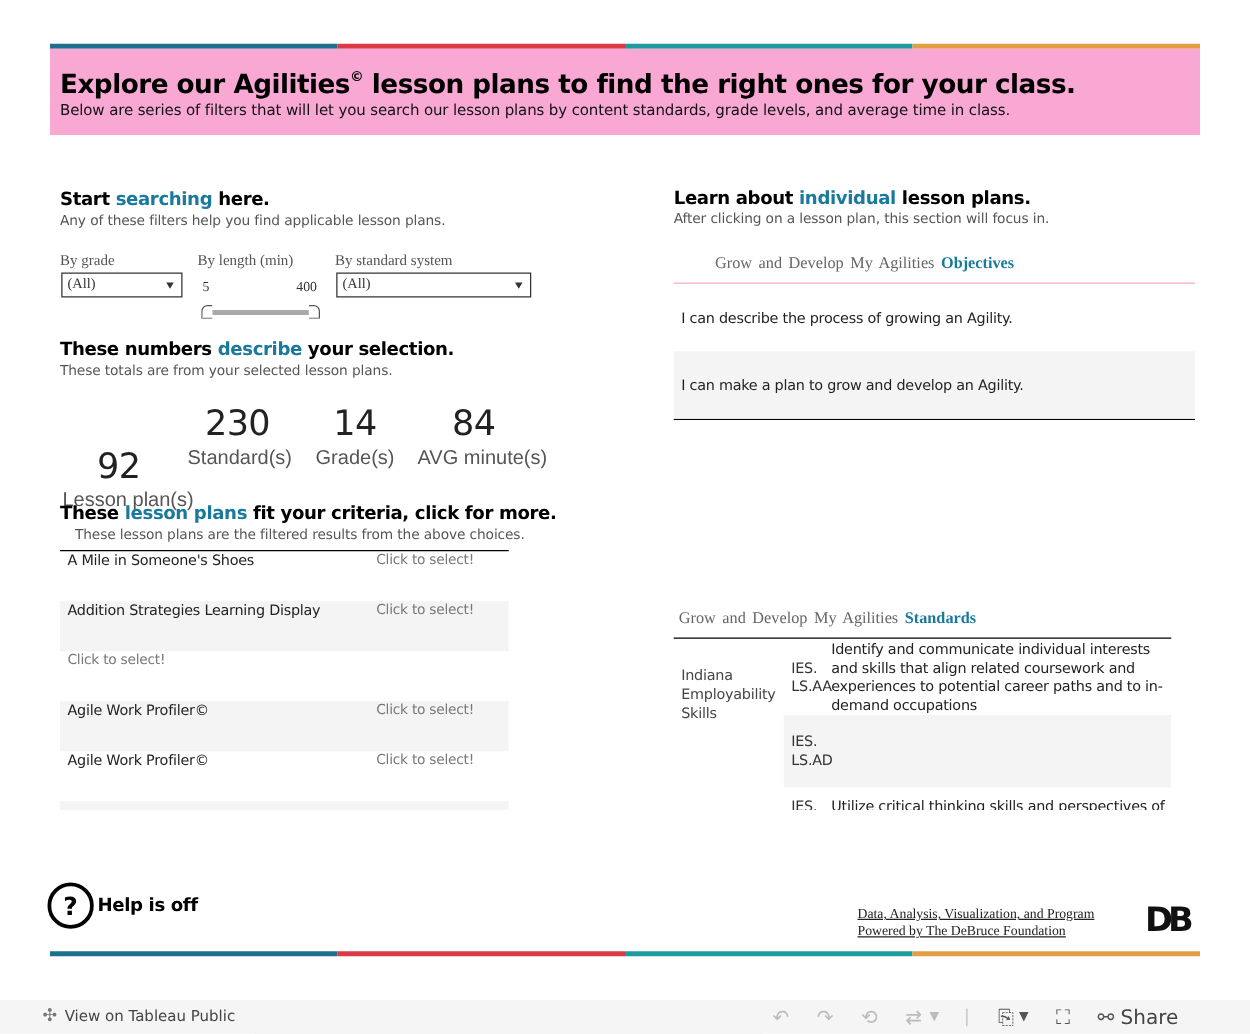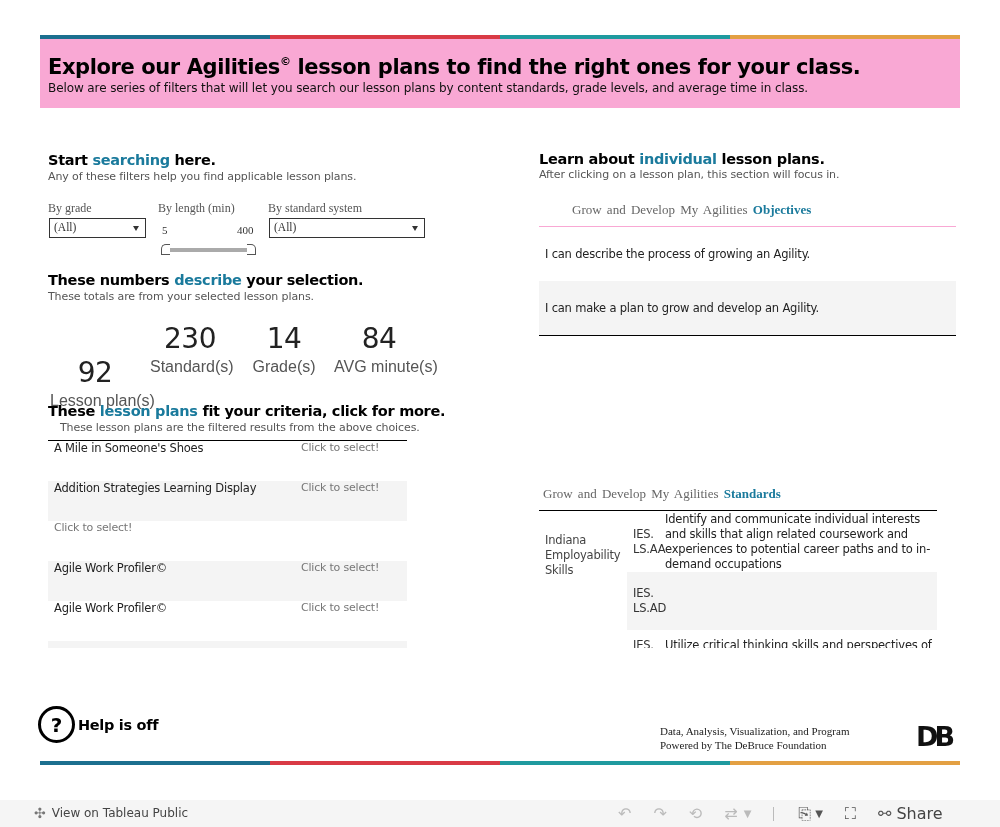--- a/index.html
+++ b/index.html
@@ -48,21 +48,21 @@
   .std-system { position: absolute; left: 6px; top: 22px; width: 80px; font-family: "DejaVu Sans", sans-serif; font-size: 11.5px; color: #444; line-height: 15px; letter-spacing: -0.2px; }
   .std-row { position: absolute; left: 88px; width: 310px; display: flex; font-family: "DejaVu Sans", sans-serif; font-size: 11.5px; color: #222; line-height: 15px; letter-spacing: -0.2px; }
   .std-row.alt { background: #f4f4f4; }
   .std-row .code { width: 38px; padding-left: 6px; display: flex; align-items: center; color: #333; }
   .std-row .desc { flex: 1; padding-left: 0; display: flex; align-items: center; }
 
   .help { position: absolute; left: 38px; top: 706px; display: flex; align-items: center; cursor: pointer; }
   .help .circle { width: 37px; height: 37px; border: 3px solid #000; border-radius: 50%; display: flex; align-items: center; justify-content: center; font-family: "DejaVu Sans", sans-serif; font-weight: bold; font-size: 20px; }
   .help .txt { font-family: "DejaVu Sans", sans-serif; font-weight: bold; font-size: 14.5px; margin-left: 3px; letter-spacing: -0.3px; }
 
-  .credit { position: absolute; left: 660px; top: 724px; font-family: "Liberation Serif", serif; font-size: 11px; color: #222; line-height: 14px; }
+  .credit { position: absolute; left: 686px; top: 724px; font-family: "Liberation Serif", serif; font-size: 11px; color: #222; line-height: 14px; text-decoration: underline; }
   .db-logo { position: absolute; left: 916px; top: 721px; font-family: "DejaVu Sans", sans-serif; font-weight: bold; font-size: 27px; letter-spacing: -4px; color: #111; }
 
   .tb-bar { position: absolute; left: 0; top: 800px; width: 1000px; height: 27px; background: #f5f5f5; }
   .tb-left { position: absolute; left: 34px; top: 5px; display: flex; align-items: center; font-family: "DejaVu Sans", sans-serif; font-size: 12px; color: #444; cursor: pointer; }
   .tb-left .ico { font-size: 14px; color: #777; margin-right: 6px; }
   .tb-icons { position: absolute; left: 618px; top: 4px; display: flex; align-items: center; }
   .tb-icons span { color: #bbb; font-size: 16px; margin-right: 22px; cursor: pointer; font-family: "DejaVu Sans", sans-serif; }
   .tb-icons span.dark { color: #555; }
   .tb-icons .sep { width: 1px; height: 14px; background: #bbb; margin-right: 24px; }
   .tb-share { font-family: "DejaVu Sans", sans-serif; font-size: 12.5px; color: #444 !important; }

